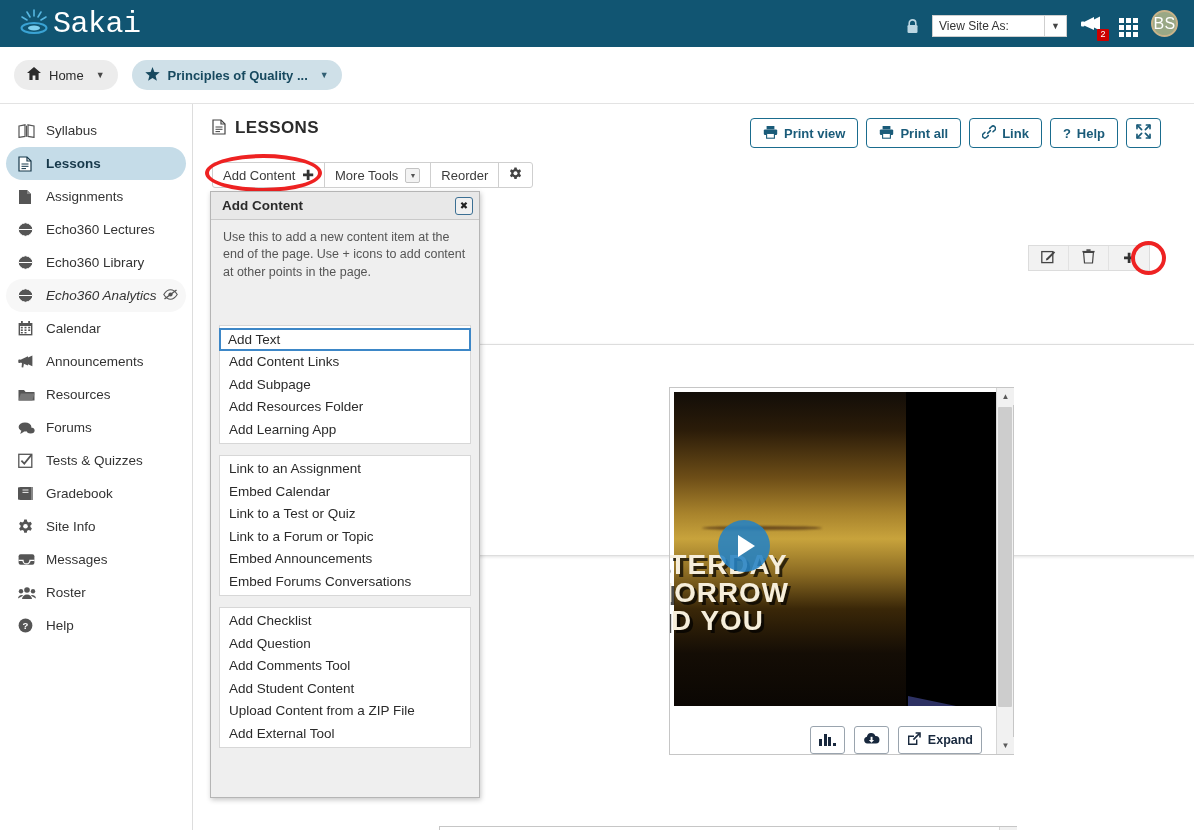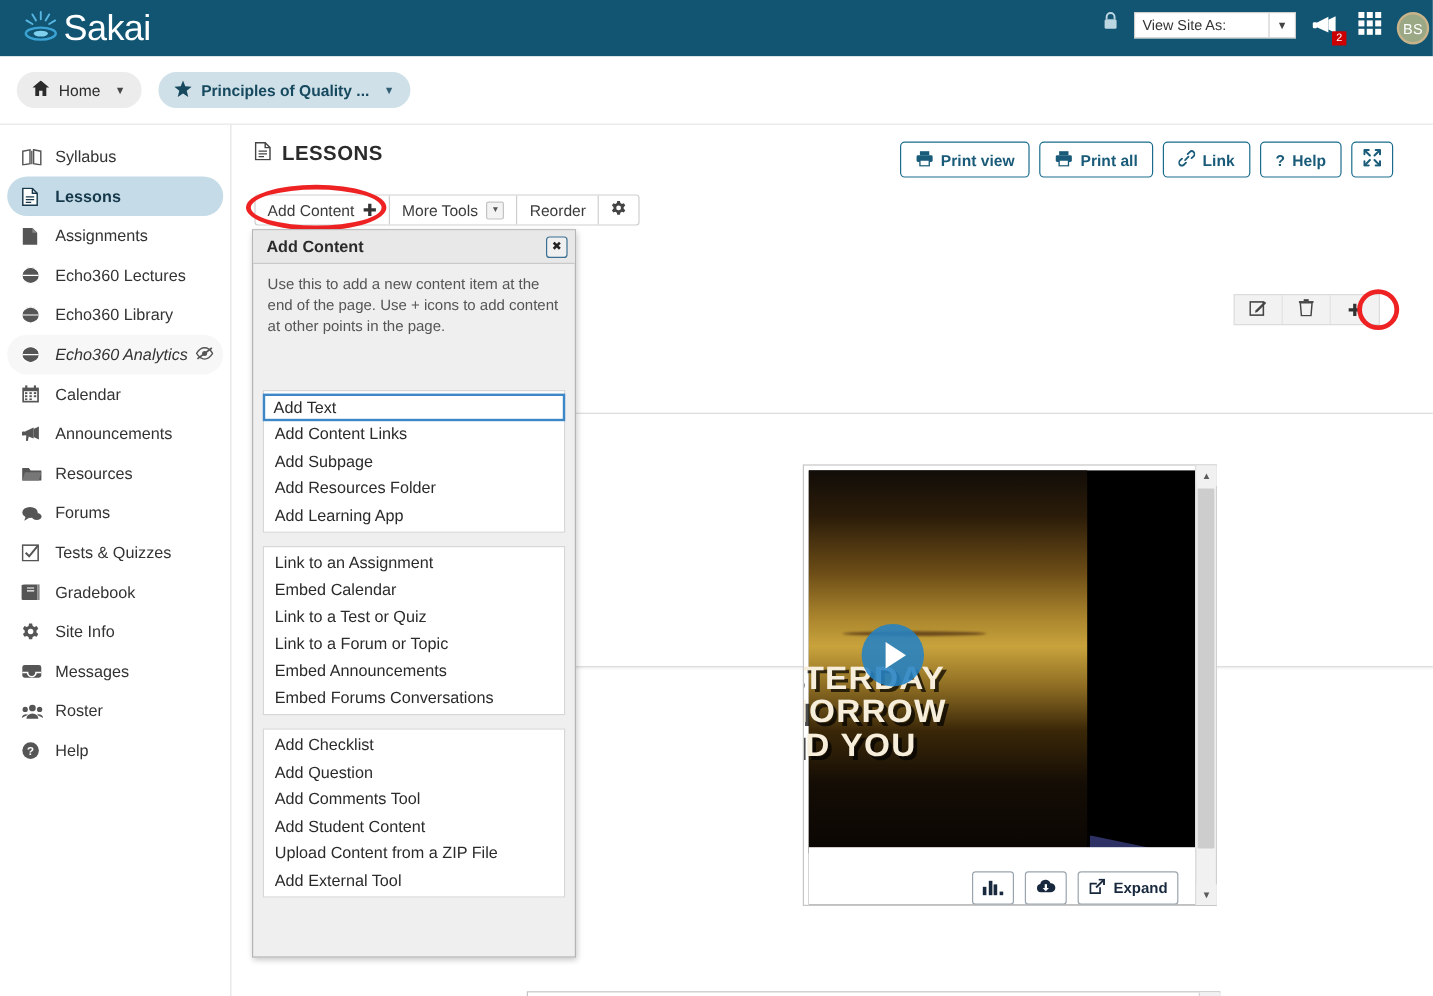--- a/index.html
+++ b/index.html
@@ -18,26 +18,26 @@
     position: absolute; left: 0; top: 0;
     width: 1194px; height: 47px;
     background: #115572;
     display: flex; align-items: center;
   }
   .logo-wrap { display: flex; align-items: center; margin-left: 18px; }
   .logo-drop { position: relative; width: 34px; height: 30px; }
   .logo-drop svg { position: absolute; left: 0; top: 0; }
   .logo-text {
     color: #ffffff; font-size: 30px; letter-spacing: -0.5px;
-    font-family: Liberation Sans, sans-serif; font-weight: 400;
+    font-family: Liberation Mono, monospace; font-weight: 400;
     margin-left: 1px;
   }
   .header-right {
-    margin-left: auto; margin-right: 3px;
-    display: flex; align-items: flex-start; gap: 13px;
+    margin-left: auto; margin-right: 16px;
+    display: flex; align-items: flex-end; gap: 13px;
   }
   .lock-ico { color: #b9d3de; font-size: 14px; }
   .view-as-box {
     display: flex; align-items: center;
     width: 135px; height: 22px;
     background: #fff; border: 1px solid #cfcfcf;
     font-size: 12px; color: #333;
   }
   .view-as-label { padding-left: 6px; flex: 1; white-space: nowrap; overflow: hidden;}
   .view-as-caret {
@@ -56,21 +56,21 @@
   .grid-ico {
     display: grid; grid-template-columns: repeat(3, 5px);
     grid-template-rows: repeat(3, 5px); gap: 2px;
   }
   .grid-ico i { background: #ffffff; display: block; }
   .avatar {
     width: 27px; height: 27px; border-radius: 50%;
     background: #9aa886; color: #fff;
     border: 2px solid #c8b38a;
     display: flex; align-items: center; justify-content: center;
-    font-size: 12px; letter-spacing: .3px;
+    font-size: 16px; letter-spacing: .3px;
   }
 
   
   #site-nav {
     position: absolute; left: 0; top: 47px;
     width: 1194px; height: 57px;
     background: #fff;
     display: flex; align-items: center;
     border-bottom: 1px solid #e3e3e3;
   }

